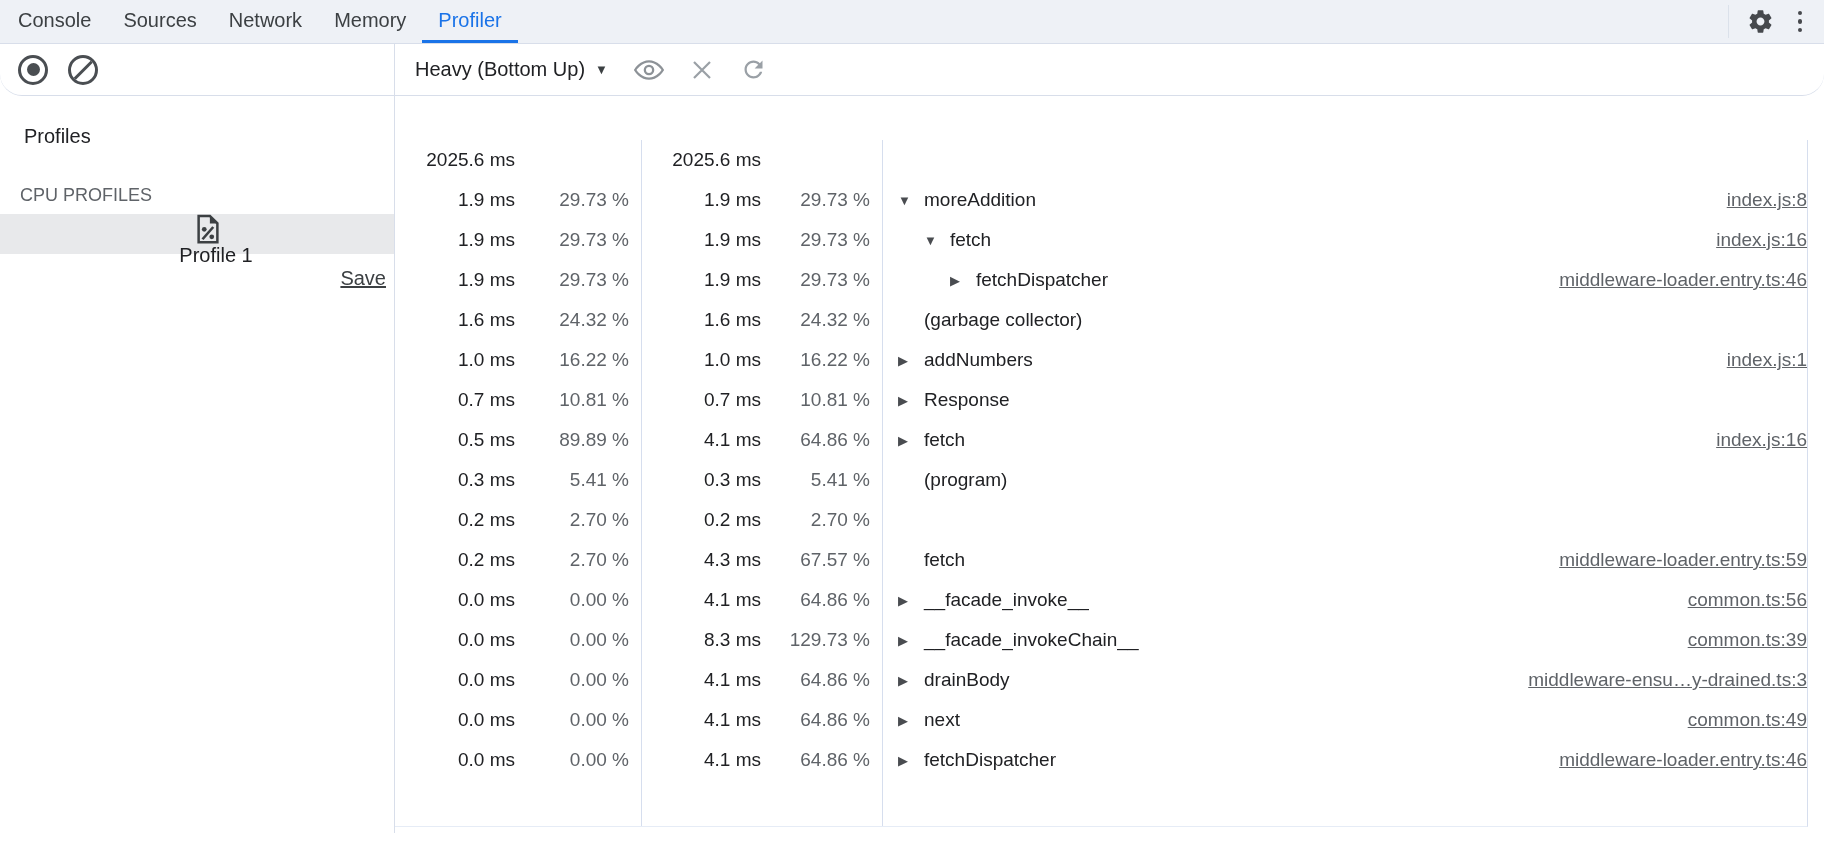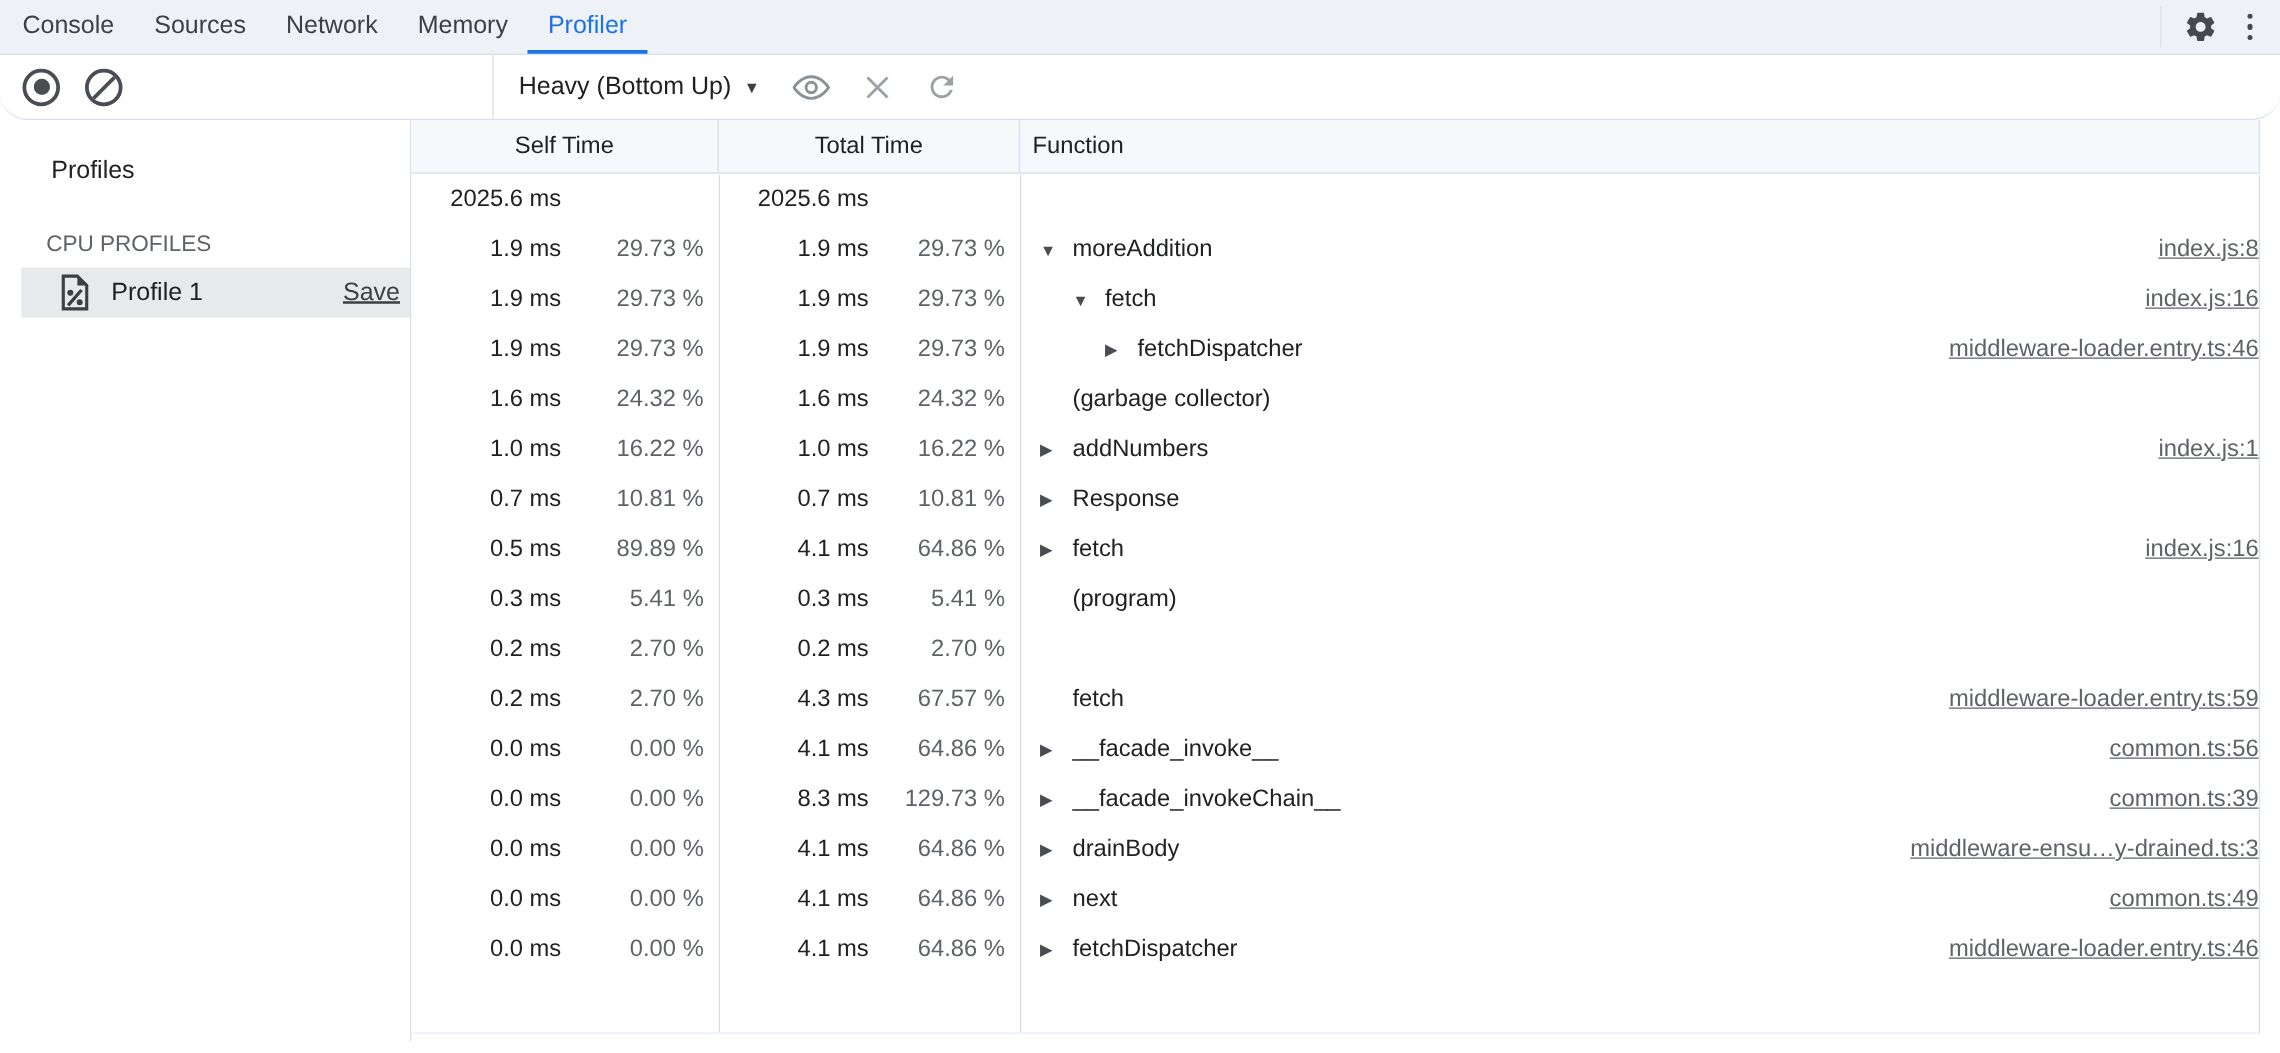--- a/index.html
+++ b/index.html
@@ -31,25 +31,25 @@
     position:relative;overflow:hidden;flex:none;}
   .clear-icon::after{content:"";position:absolute;left:50%;top:-4px;bottom:-4px;width:3px;
     margin-left:-1.5px;background:#4a4e52;transform:rotate(45deg);}
   .toolbar-main{flex:1;display:flex;align-items:center;gap:26px;padding-left:20px;}
   .mode-select{font-size:20px;color:#202124;display:flex;align-items:center;gap:10px;cursor:default;}
   .mode-caret{font-size:13px;color:#3c4043;}
   .tb-icon{display:flex;align-items:center;}
 
   
   .content{display:flex;height:737px;}
-  .sidebar{width:329px;flex:none;border-right:1px solid #d8deea;background:#fff;padding-left:17px;}
+  .sidebar{width:395px;flex:none;border-right:1px solid #d8deea;background:#fff;}
   .sidebar-title{font-size:20px;color:#202124;padding:28px 0 0 24px;line-height:24px;}
   .sidebar-section{font-size:18px;color:#5f6368;margin:36px 0 0 20px;line-height:22px;}
   .profile-item{height:40px;margin-top:8px;display:flex;align-items:center;
-    background:#e8e9eb;padding:0 8px 0 30px;}
+    background:#e8e9eb;padding:0 8px 0 30px;flex-direction:column;}
   .profile-item .doc{flex:none;display:flex;align-items:center;}
   .profile-name{font-size:20px;color:#202124;margin-left:16px;}
   .profile-save{margin-left:auto;font-size:20px;color:#3c4043;text-decoration:underline;cursor:pointer;}
 
   
   .main{flex:1;position:relative;}
   .grid-header{height:43px;margin-right:16px;border-bottom:1px solid #d6deee;background:#f6f8fc;
     display:flex;align-items:stretch;font-size:19px;color:#202124;}
   .h-self{width:246px;border-right:1px solid #d6deee;display:flex;align-items:center;justify-content:center;}
   .h-total{width:241px;border-right:1px solid #d6deee;display:flex;align-items:center;justify-content:center;}
@@ -141,25 +141,20 @@
           <circle cx="13" cy="18.2" r="1.9" fill="#3c4043"></circle>
           <path d="M5.6 20.2l8.6-9.8" stroke="#3c4043" stroke-width="2.1"></path>
         </svg>
       </span>
       <span class="profile-name">Profile 1</span>
       <span class="profile-save">Save</span>
     </div>
   </div>
 
   <div class="main">
-    <div class="grid-header">
-      <div class="h-self">Self Time</div>
-      <div class="h-total">Total Time</div>
-      <div class="h-fn">Function</div>
-    </div>
     <div class="grid-body">
         <div class="row">
           <div class="cell-self">
             <div class="ms">2025.6 ms</div>
             <div class="pct"></div>
           </div>
           <div class="cell-total">
             <div class="ms">2025.6 ms</div>
             <div class="pct"></div>
           </div>

